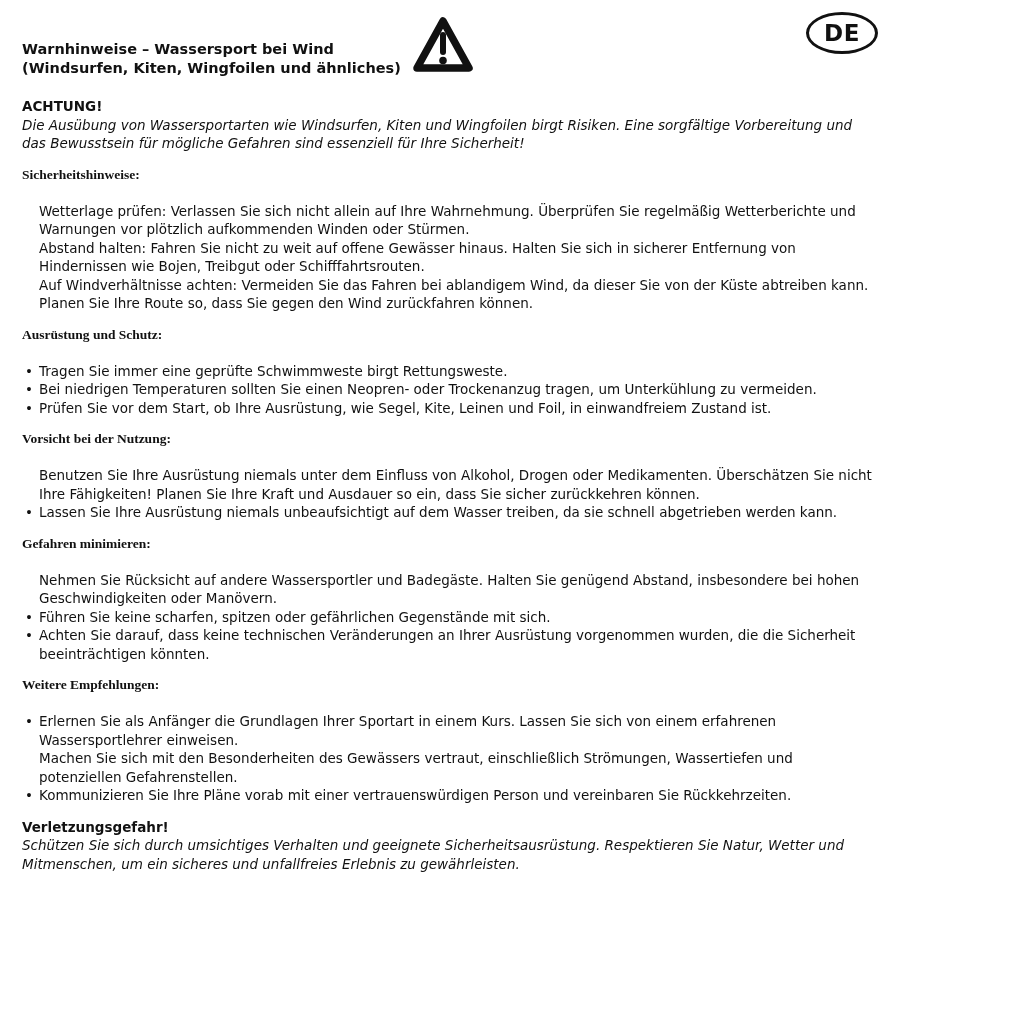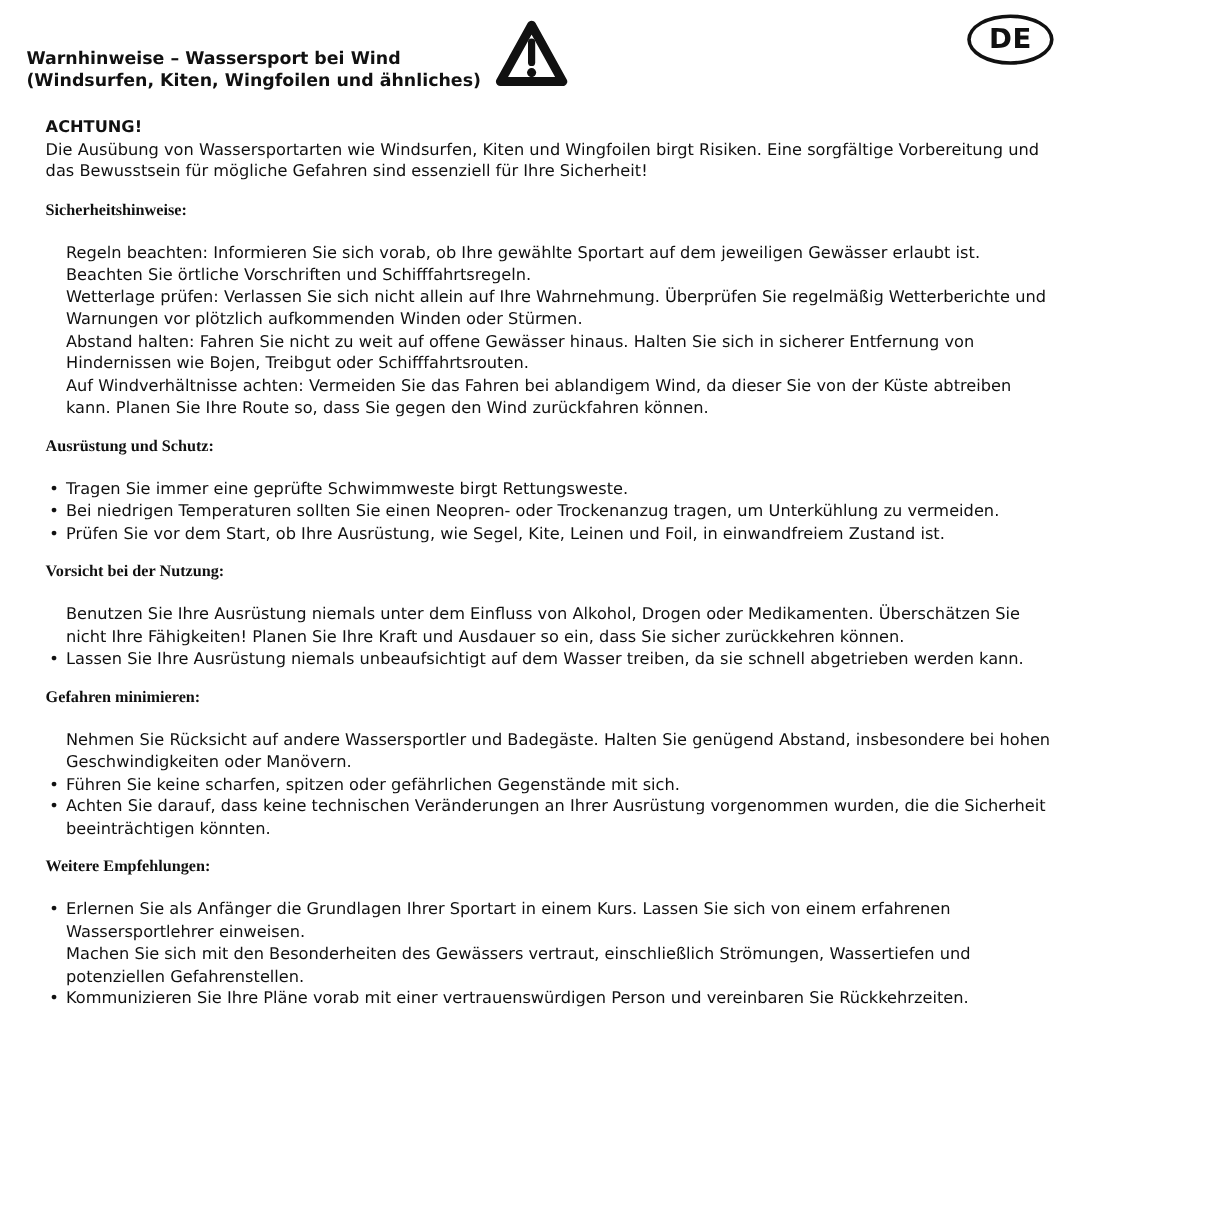--- a/index.html
+++ b/index.html
@@ -48,32 +48,33 @@
     border-radius: 50%;
     display: flex;
     align-items: center;
     justify-content: center;
     font-weight: bold;
     font-size: 23px;
     letter-spacing: 0.5px;
     flex: 0 0 auto;
   }
   
-  section { margin: 13px 0 0 16px; }
+  section { margin: 13px 0 0 0; }
   section.first { margin-top: 19px; }
   .h {
     font-weight: bold;
     font-size: 13.5px;
     line-height: 18.5px;
     margin: 0;
   }
   .h.gap { margin-bottom: 17.5px; font-family: Liberation Serif, serif; }
   .body {
     margin: 0;
     max-width: 972px;
+    font-style: italic;
   }
   .list { max-width: 972px; }
   .li {
     position: relative;
     padding-left: 17px;
   }
   .li.bullet::before {
     content: "\2022";
     position: absolute;
     left: 3px;
@@ -101,21 +102,20 @@
   </header>
 
   <section class="first">
     <h2 class="h">ACHTUNG!</h2>
     <p class="body">Die Ausübung von Wassersportarten wie Windsurfen, Kiten und Wingfoilen birgt Risiken. Eine sorgfältige Vorbereitung und das Bewusstsein für mögliche Gefahren sind essenziell für Ihre Sicherheit!</p>
   </section>
 
   <section>
     <h2 class="h gap">Sicherheitshinweise:</h2>
     <div class="list">
-      <div class="li plain">Regeln beachten: Informieren Sie sich vorab, ob Ihre gewählte Sportart auf dem jeweiligen Gewässer erlaubt ist. Beachten Sie örtliche Vorschriften und Schifffahrtsregeln.</div>
       <div class="li plain">Wetterlage prüfen: Verlassen Sie sich nicht allein auf Ihre Wahrnehmung. Überprüfen Sie regelmäßig Wetterberichte und Warnungen vor plötzlich aufkommenden Winden oder Stürmen.</div>
       <div class="li plain">Abstand halten: Fahren Sie nicht zu weit auf offene Gewässer hinaus. Halten Sie sich in sicherer Entfernung von Hindernissen wie Bojen, Treibgut oder Schifffahrtsrouten.</div>
       <div class="li plain">Auf Windverhältnisse achten: Vermeiden Sie das Fahren bei ablandigem Wind, da dieser Sie von der Küste abtreiben kann. Planen Sie Ihre Route so, dass Sie gegen den Wind zurückfahren können.</div>
     </div>
   </section>
 
   <section>
     <h2 class="h gap">Ausrüstung und Schutz:</h2>
     <div class="list">
       <div class="li bullet">Tragen Sie immer eine geprüfte Schwimmweste birgt Rettungsweste.</div>
@@ -143,14 +143,18 @@
 
   <section>
     <h2 class="h gap">Weitere Empfehlungen:</h2>
     <div class="list">
       <div class="li bullet">Erlernen Sie als Anfänger die Grundlagen Ihrer Sportart in einem Kurs. Lassen Sie sich von einem erfahrenen Wassersportlehrer einweisen.</div>
       <div class="li plain">Machen Sie sich mit den Besonderheiten des Gewässers vertraut, einschließlich Strömungen, Wassertiefen und potenziellen Gefahrenstellen.</div>
       <div class="li bullet">Kommunizieren Sie Ihre Pläne vorab mit einer vertrauenswürdigen Person und vereinbaren Sie Rückkehrzeiten.</div>
     </div>
   </section>
 
+  <section>
+    <h2 class="h">Verletzungsgefahr!</h2>
+    <p class="body">Schützen Sie sich durch umsichtiges Verhalten und geeignete Sicherheitsausrüstung. Respektieren Sie Natur, Wetter und Mitmenschen, um ein sicheres und unfallfreies Erlebnis zu gewährleisten.</p>
+  </section>
 
 </div>
 
 </body></html>

